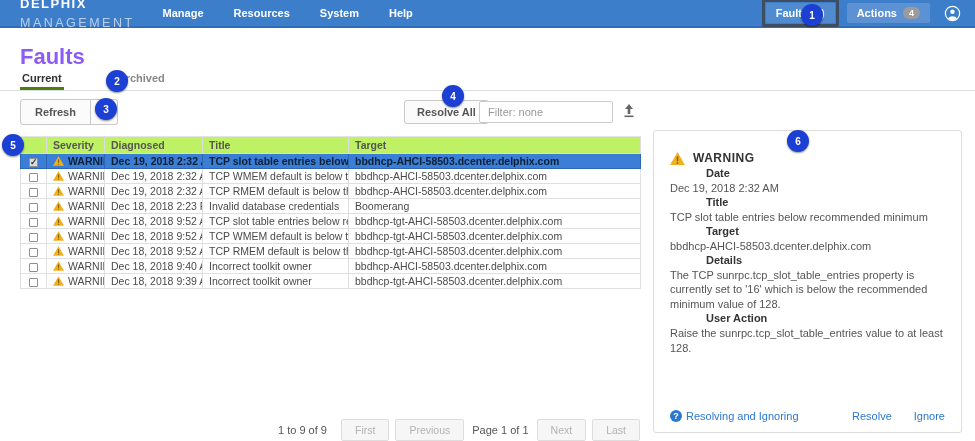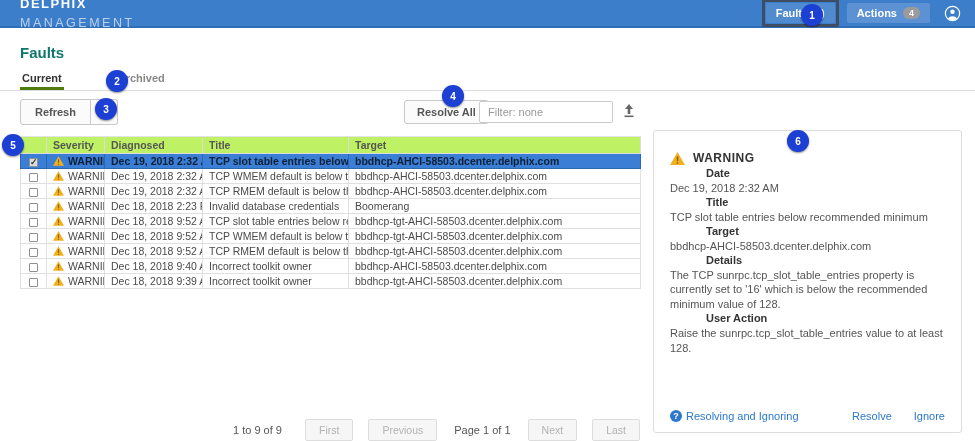--- a/index.html
+++ b/index.html
@@ -19,22 +19,22 @@
   .faults-box { border:3px solid #3e4d61; border-radius:2px; padding:1px; }
   .topbar-btn { background:rgba(255,255,255,0.10); color:#fff; font-size:11px;
     font-weight:bold; border:none; border-radius:2px; padding:4px 10px;
     display:flex; align-items:center; gap:6px; cursor:pointer; }
   .actions-btn { background:rgba(255,255,255,0.16); }
   .count-badge { background:#9b9b9b; color:#fff; border-radius:8px; font-size:9px;
     padding:1px 6px; font-weight:bold; }
   .profile { width:17px; height:17px; margin:0 6px; }
 
   
-  .page-title { position:absolute; left:20px; top:44px; font-size:15px;
-    font-weight:bold; color:#0f766e; }
+  .page-title { position:absolute; left:20px; top:44px; font-size:22px;
+    font-weight:bold; color:#8b5cf6; }
   .tabbar { position:absolute; left:0; top:72px; width:975px; height:19px;
     border-bottom:1px solid #ddd; padding-left:20px; display:flex; gap:52px; }
   .tab { font-size:11px; font-weight:bold; color:#888; padding:0 2px 5px;
     cursor:pointer; }
   .tab.active { color:#333; border-bottom:3px solid #4d7c0f; }
 
   
   .refresh-group { position:absolute; left:20px; top:99px; display:flex; }
   .btn { background:#fbfbfb; border:1px solid #c9c9c9; color:#555; font-size:11px;
     font-weight:bold; border-radius:3px; padding:6px 14px; cursor:pointer;
@@ -69,21 +69,21 @@
     background:#fff; border-radius:1px; vertical-align:middle; position:relative;
     cursor:pointer; }
   .checkbox.checked { background:#dcdcdc; }
   .checkbox.checked::after { content:"✓"; position:absolute; left:0px; top:-2px;
     font-size:9px; color:#333; }
   .sev-cell { display:flex; align-items:center; gap:4px; }
   .warn-icon { flex:0 0 auto; display:inline-block; line-height:0; }
 
   
   .pagination { position:absolute; left:20px; top:419px; width:620px;
-    display:flex; align-items:center; justify-content:flex-end; gap:15px;
+    display:flex; align-items:center; justify-content:flex-end; gap:6px;
     font-size:11px; color:#555; }
   .page-btn { background:#f6f6f6; border:1px solid #ddd; color:#b3b3b3;
     font-size:10.5px; border-radius:2px; padding:4px 13px; cursor:default;
     font-family:"Liberation Sans", sans-serif; }
   .page-range { margin-right:8px; }
   .page-of { margin:0 2px; color:#555; }
 
   
   .detail-panel { position:absolute; left:653px; top:130px; width:309px; height:303px;
     border:1px solid #ddd; border-radius:3px; background:#fff; padding:14px 16px; }
@@ -106,20 +106,26 @@
     display:flex; align-items:center; justify-content:center;
     box-shadow:0 1px 2px rgba(0,0,0,0.45); z-index:50; }
 </style>
 </head>
 <body>
 
 <div class="topbar">
   <div class="logo">
     <span class="logo-primary">DELPHIX</span>
     <span class="logo-secondary">MANAGEMENT</span>
+  </div>
+  <div class="nav">
+    <span class="nav-item">Manage</span>
+    <span class="nav-item">Resources</span>
+    <span class="nav-item">System</span>
+    <span class="nav-item">Help</span>
   </div>
   <div class="topbar-right">
     <div class="faults-box">
       <button class="topbar-btn">Faults (9)</button>
     </div>
     <button class="topbar-btn actions-btn">
       <span>Actions</span>
       <span class="count-badge">4</span>
     </button>
     <svg class="profile" viewBox="0 0 20 20">

